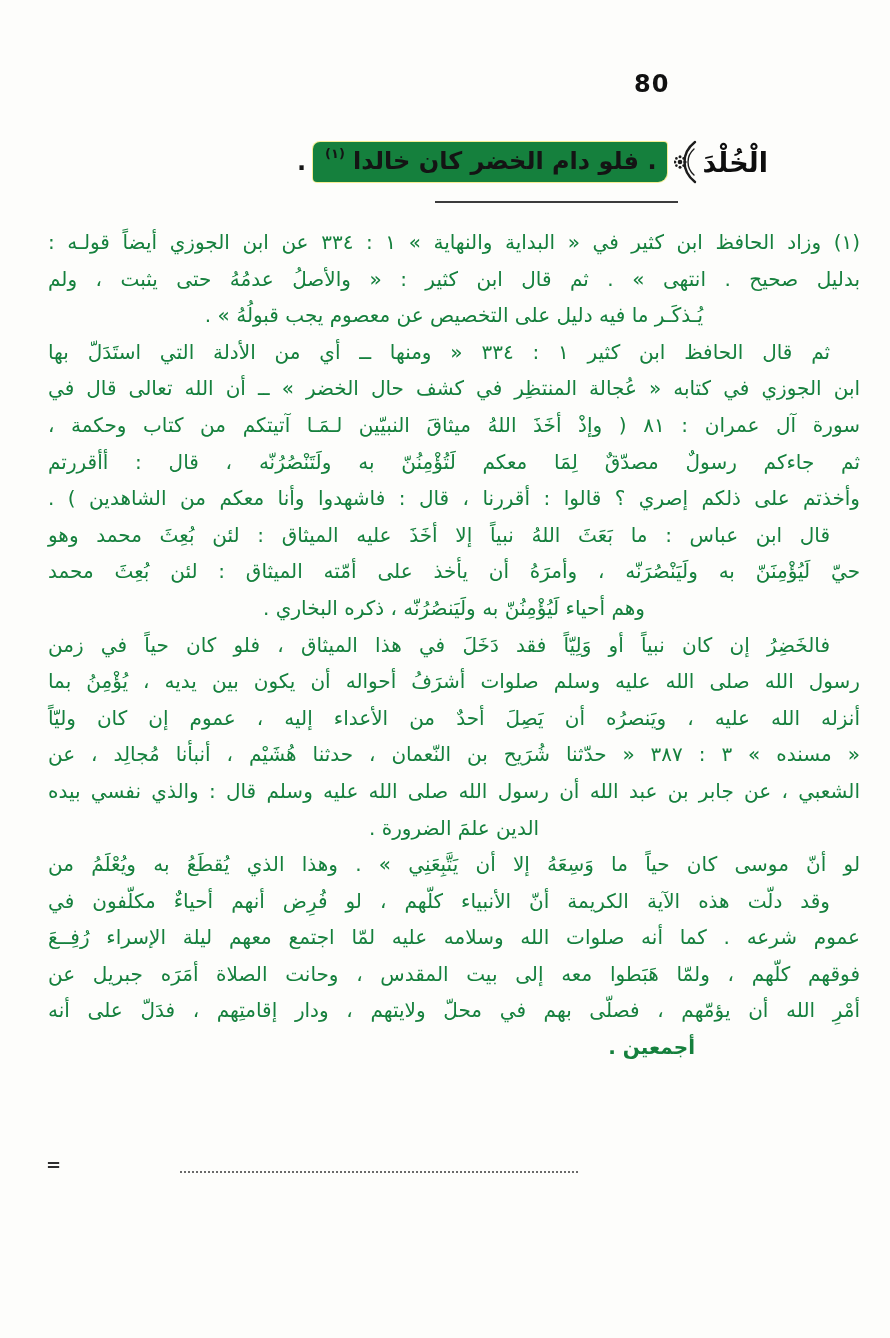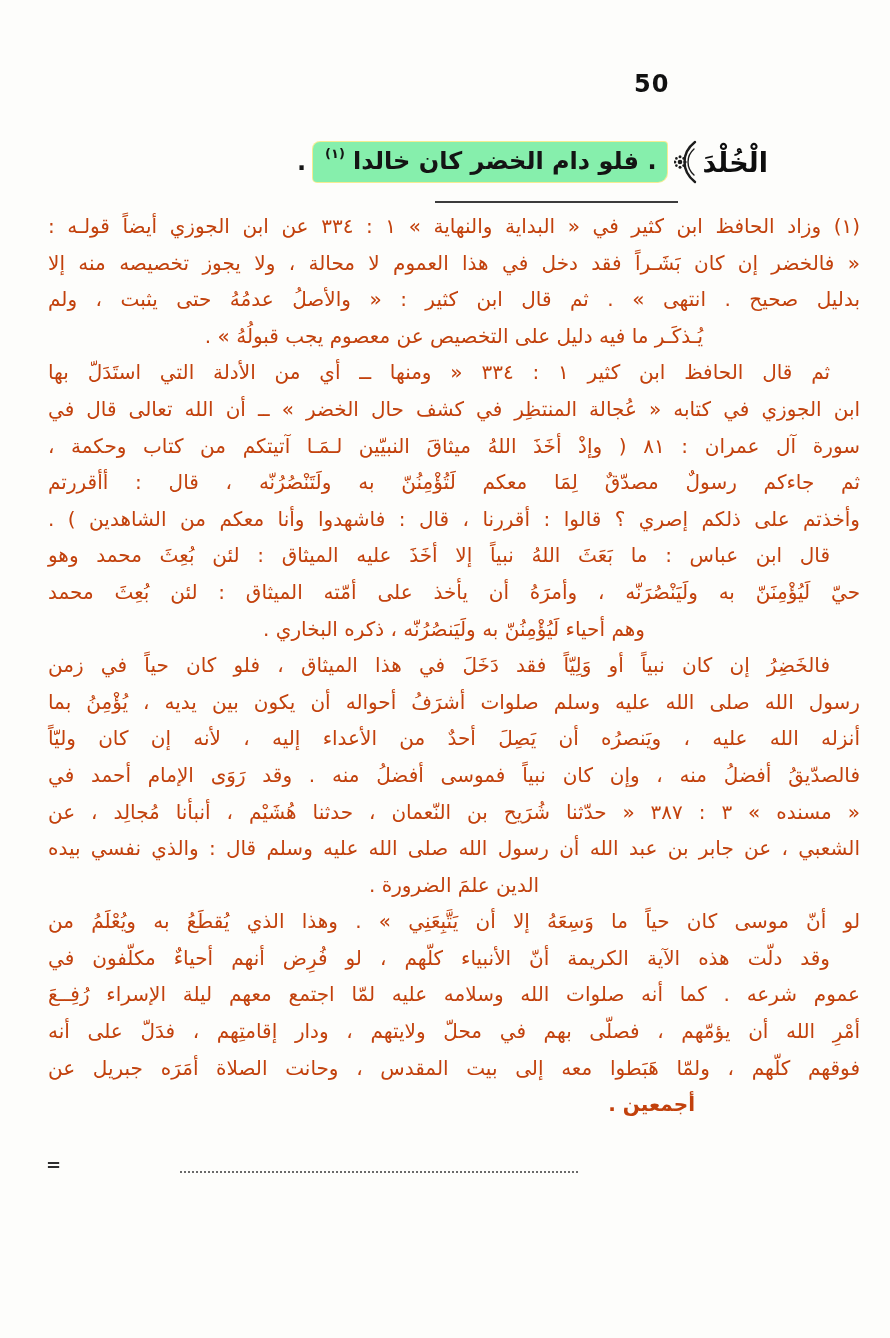--- a/index.html
+++ b/index.html
@@ -15,37 +15,37 @@
   }
   
   .heading{
     position:absolute;top:133px;right:122px;height:58px;
     display:flex;flex-direction:row;align-items:center;direction:rtl;
     white-space:nowrap;
   }
   .quran-word{font-size:27px;font-weight:700;color:#0e0e0e;line-height:1;}
   .ornament{margin:0 5px 0 7px;display:inline-flex;align-items:center;}
   .heading-highlight{
-    background:#86efac;
+    background:#15803d;
     border-radius:7px 3px 9px 4px;
     padding:5px 10px 7px 12px;
     font-size:24px;font-weight:700;color:#141414;line-height:1.2;
     box-shadow:0 0 0 1px rgba(238,222,60,.55);
   }
   .footnote-ref{font-size:13px;font-weight:700;position:relative;top:-11px;margin-right:8px;}
   .heading-period{font-size:24px;font-weight:700;margin-right:7px;}
   
   .footnote-separator{
     position:absolute;top:201px;left:435px;width:243px;height:0;
     border-top:2px solid #3c3c3c;
   }
   
   .footnote-text{
-    position:absolute;top:208px;right:30px;width:812px;
-    font-size:20px;line-height:36.6px;color:#c2410c;
+    position:absolute;top:224px;right:30px;width:812px;
+    font-size:20px;line-height:36.6px;color:#15803d;
     direction:rtl;
   }
   .paragraph{margin:0;padding:0;}
   .line{
     text-align:justify;text-align-last:justify;
     height:36.6px;overflow:visible;white-space:nowrap;
   }
   .paragraph.indent .line:first-child{text-indent:30px;}
   .line.last{text-align-last:center;white-space:normal;}
   .line.full{text-align-last:justify;}
@@ -58,21 +58,21 @@
   .continuation-mark{
     position:absolute;top:1154px;left:46px;font-size:18px;font-weight:700;color:#2e2e2e;
   }
   svg .ink{stroke:#1c1c1c;}
 </style>
 </head>
 <body>
 
 <div class="page">
 
-  <div class="page-number">50</div>
+  <div class="page-number">80</div>
 
   <div class="heading">
     <span class="quran-word">الْخُلْدَ</span>
     <span class="ornament">
       <svg width="24" height="44" viewBox="0 0 24 44" aria-hidden="true">
         <path class="ink" d="M21 2 C 7 13, 7 31, 21 42" fill="none" stroke="#1c1c1c" stroke-width="2.4" stroke-linecap="round"></path>
         <path class="ink" d="M20 9 C 12 16, 12 28, 20 35" fill="none" stroke="#1c1c1c" stroke-width="1.4" stroke-linecap="round"></path>
         <g fill="#1c1c1c">
           <circle cx="6" cy="22" r="2.3"></circle>
           <circle cx="6" cy="16.8" r="1.5"></circle>
@@ -88,51 +88,49 @@
     </span>
     <span class="heading-highlight"><span>. فلو دام الخضر كان خالدا</span><span class="footnote-ref">(١)</span></span>
     <span class="heading-period">.</span>
   </div>
 
   <div class="footnote-separator"></div>
 
   <div class="footnote-text">
       <div class="paragraph">
         <div class="line">(١) وزاد الحافظ ابن كثير في « البداية والنهاية » ١ : ٣٣٤ عن ابن الجوزي أيضاً قولـه :</div>
-        <div class="line">« فالخضر إن كان بَشَـراً فقد دخل في هذا العموم لا محالة ، ولا يجوز تخصيصه منه إلا</div>
         <div class="line">بدليل صحيح . انتهى » . ثم قال ابن كثير : « والأصلُ عدمُهُ حتى يثبت ، ولم</div>
         <div class="line last">يُـذكَـر ما فيه دليل على التخصيص عن معصوم يجب قبولُهُ » .</div>
       </div>
       <div class="paragraph indent">
         <div class="line">ثم قال الحافظ ابن كثير ١ : ٣٣٤ « ومنها ــ أي من الأدلة التي استَدَلّ بها</div>
         <div class="line">ابن الجوزي في كتابه « عُجالة المنتظِر في كشف حال الخضر » ــ أن الله تعالى قال في</div>
         <div class="line">سورة آل عمران : ٨١ ( وإذْ أخَذَ اللهُ ميثاقَ النبيّين لـمَـا آتيتكم من كتاب وحكمة ،</div>
         <div class="line">ثم جاءكم رسولٌ مصدّقٌ لِمَا معكم لَتُؤْمِنُنّ به ولَتَنْصُرُنّه ، قال : أأقررتم</div>
         <div class="line full">وأخذتم على ذلكم إصري ؟ قالوا : أقررنا ، قال : فاشهدوا وأنا معكم من الشاهدين ) .</div>
       </div>
       <div class="paragraph indent">
         <div class="line">قال ابن عباس : ما بَعَثَ اللهُ نبياً إلا أخَذَ عليه الميثاق : لئن بُعِثَ محمد وهو</div>
         <div class="line">حيّ لَيُؤْمِنَنّ به ولَيَنْصُرَنّه ، وأمرَهُ أن يأخذ على أمّته الميثاق : لئن بُعِثَ محمد</div>
         <div class="line last">وهم أحياء لَيُؤْمِنُنّ به ولَيَنصُرُنّه ، ذكره البخاري .</div>
       </div>
       <div class="paragraph indent">
         <div class="line">فالخَضِرُ إن كان نبياً أو وَلِيّاً فقد دَخَلَ في هذا الميثاق ، فلو كان حياً في زمن</div>
         <div class="line">رسول الله صلى الله عليه وسلم صلوات أشرَفُ أحواله أن يكون بين يديه ، يُؤْمِنُ بما</div>
-        <div class="line">أنزله الله عليه ، ويَنصرُه أن يَصِلَ أحدٌ من الأعداء إليه ، لأنه إن كان وليّاً</div>
-        <div class="line">فالصدّيقُ أفضلُ منه ، وإن كان نبياً فموسى أفضلُ منه . وقد رَوَى الإمام أحمد في</div>
+        <div class="line">أنزله الله عليه ، ويَنصرُه أن يَصِلَ أحدٌ من الأعداء إليه ، عموم إن كان وليّاً</div>
         <div class="line">« مسنده » ٣ : ٣٨٧ « حدّثنا شُرَيح بن النّعمان ، حدثنا هُشَيْم ، أنبأنا مُجالِد ، عن</div>
         <div class="line">الشعبي ، عن جابر بن عبد الله أن رسول الله صلى الله عليه وسلم قال : والذي نفسي بيده</div>
         <div class="line last">الدين علمَ الضرورة .</div>
         <div class="line">لو أنّ موسى كان حياً ما وَسِعَهُ إلا أن يَتَّبِعَنِي » . وهذا الذي يُقطَعُ به ويُعْلَمُ من</div>
       </div>
       <div class="paragraph indent">
         <div class="line">وقد دلّت هذه الآية الكريمة أنّ الأنبياء كلّهم ، لو فُرِض أنهم أحياءٌ مكلّفون في</div>
         <div class="line">عموم شرعه . كما أنه صلوات الله وسلامه عليه لمّا اجتمع معهم ليلة الإسراء رُفِــعَ</div>
+        <div class="line">فوقهم كلّهم ، ولمّا هَبَطوا معه إلى بيت المقدس ، وحانت الصلاة أمَرَه جبريل عن</div>
         <div class="line">أمْرِ الله أن يؤمّهم ، فصلّى بهم في محلّ ولايتهم ، ودار إقامتِهم ، فدَلّ على أنه</div>
-        <div class="line">فوقهم كلّهم ، ولمّا هَبَطوا معه إلى بيت المقدس ، وحانت الصلاة أمَرَه جبريل عن</div>
         <div class="line last closing">أجمعين .</div>
       </div>
     </div>
 
   <div class="dotted-line"></div>
   <div class="continuation-mark">=</div>
 
 </div>
 
 </body></html>

